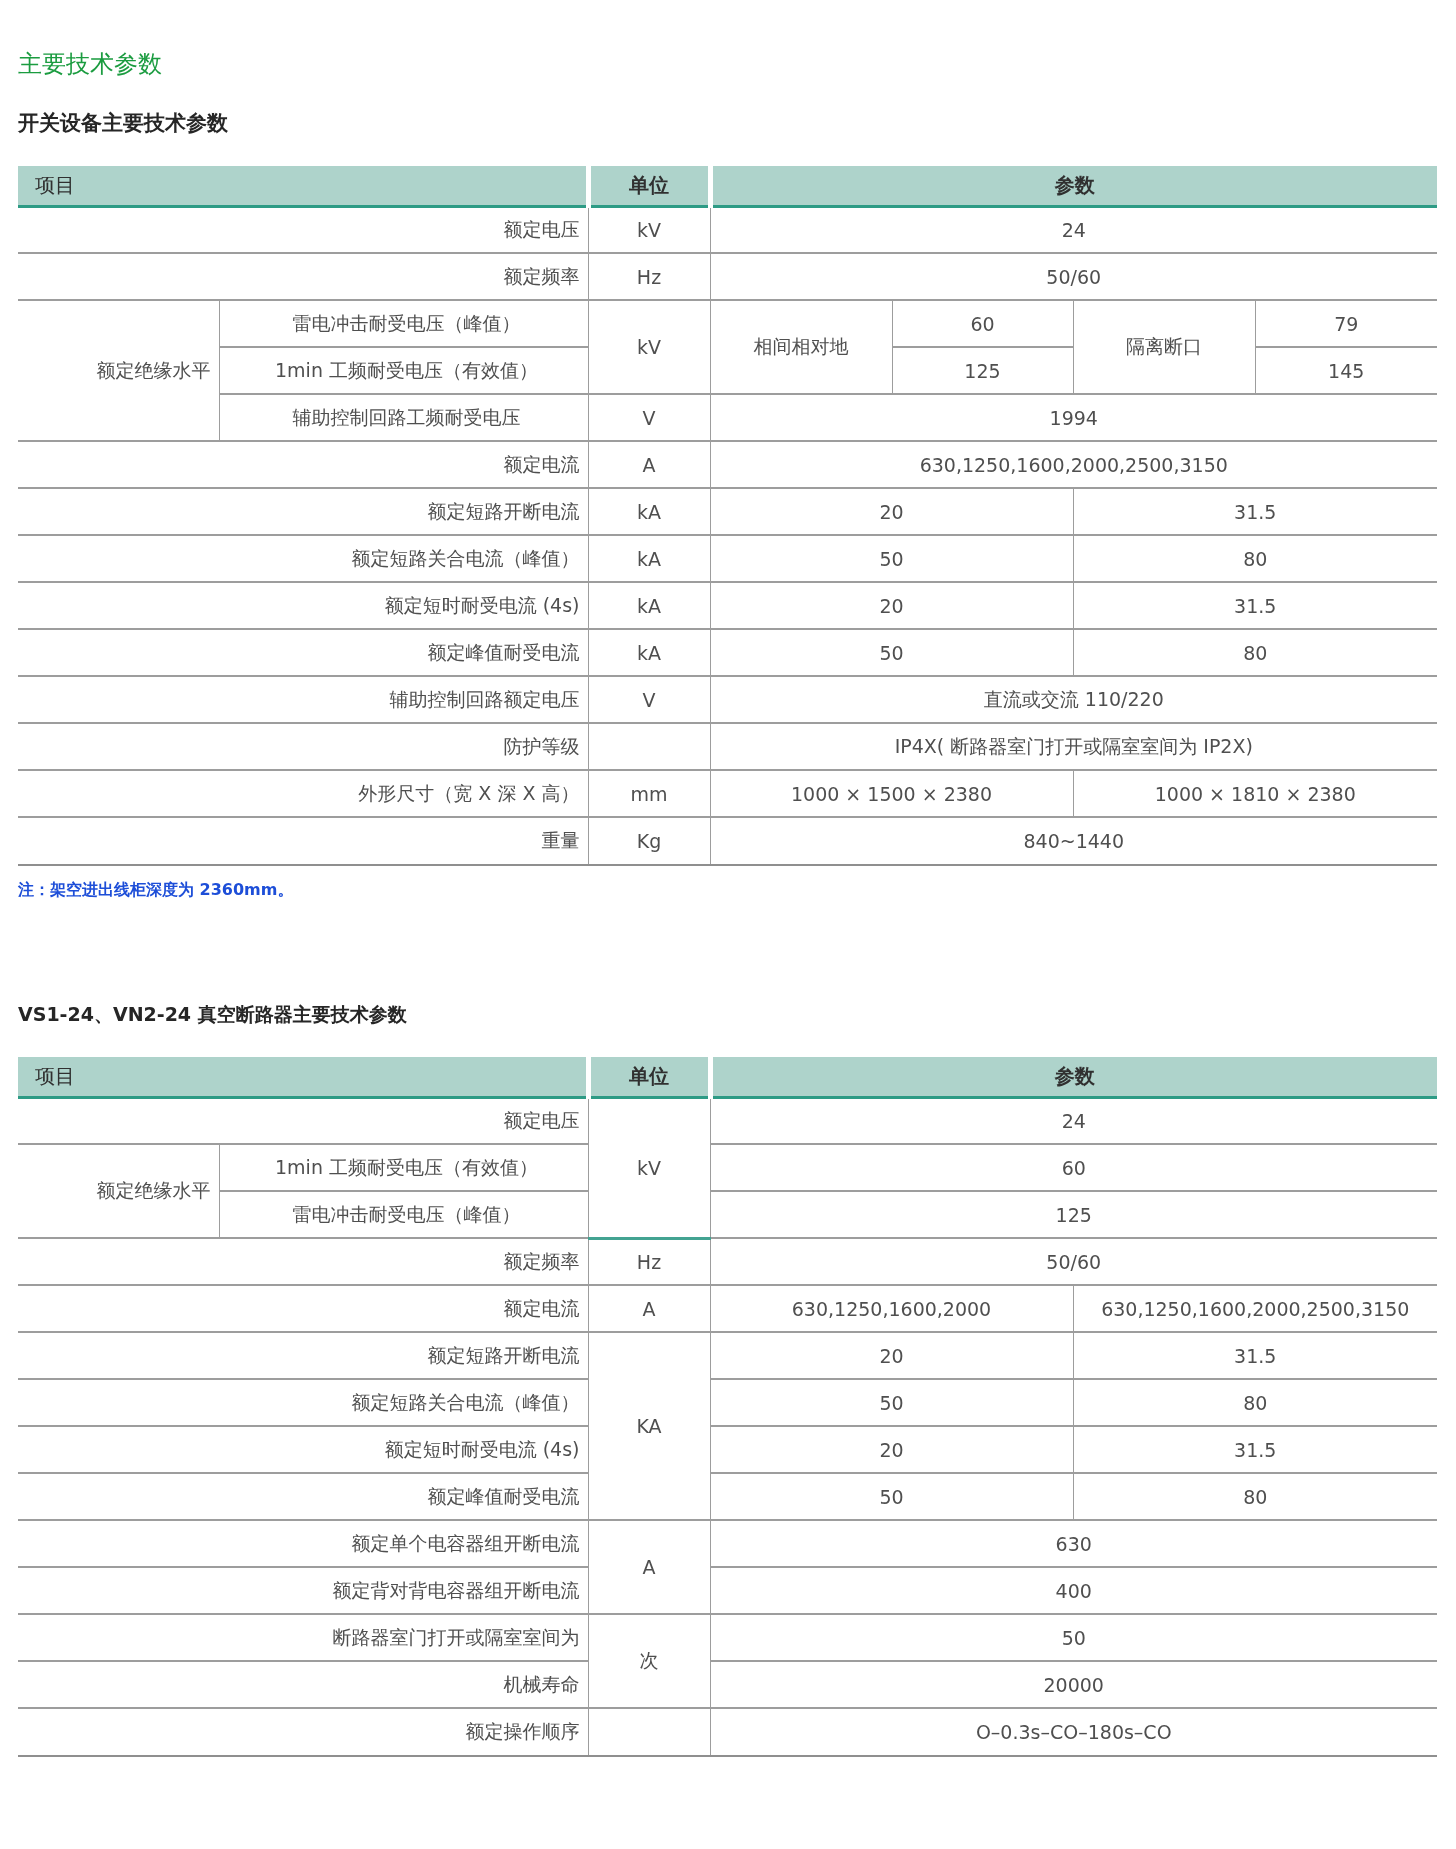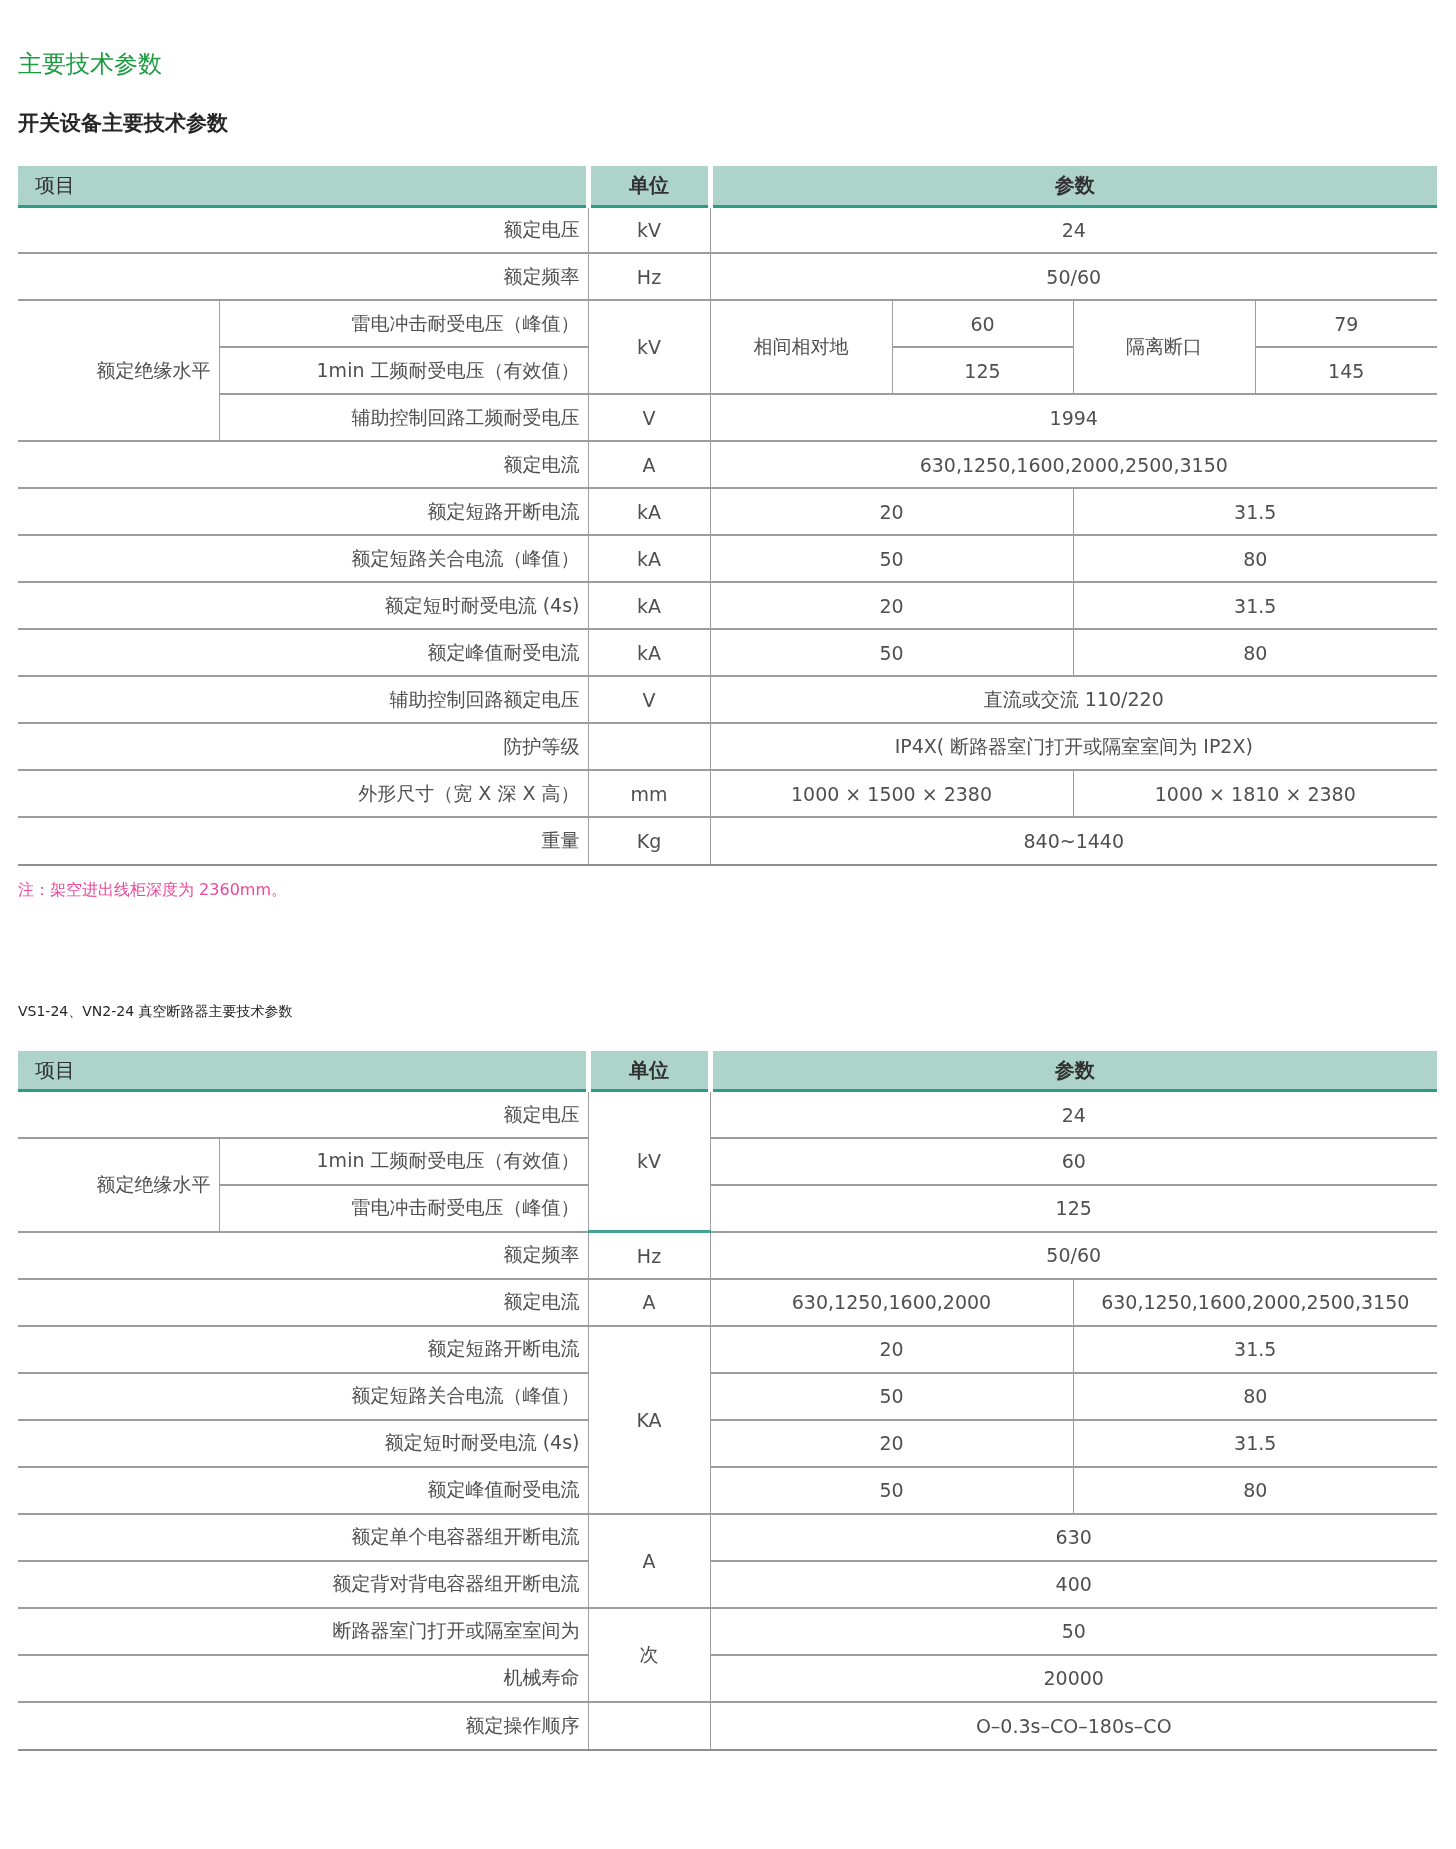--- a/index.html
+++ b/index.html
@@ -36,27 +36,27 @@
   table.spec th:first-child{text-align:left;padding-left:17px;}
   table.spec td{
     border:1px solid #9d9d9d;
     border-top-width:2px;border-bottom-width:2px;
     height:47px;vertical-align:middle;
     font-size:19px;color:#4f4f4f;text-align:center;
     padding:2px 8px;box-sizing:border-box;
     overflow:hidden;white-space:nowrap;
   }
   table.spec td.cell-item{text-align:right;padding-left:17px;}
-  table.spec td.cell-sub{text-align:right;padding-left:14px;}
+  table.spec td.cell-sub{text-align:center;padding-left:14px;}
   table.spec td.teal-top{border-top:3px solid #43a392;}
   .note{
-    font-size:16px;color:#ec4899;margin:13px 0 0 0;line-height:1.4;
+    font-size:16px;color:#1d4ed8;margin:13px 0 0 0;line-height:1.4;font-weight:bold;
   }
   .section2-title{
-    color:#262626;font-size:14px;font-weight:400;
+    color:#262626;font-size:19px;font-weight:700;
     margin:102px 0 12px 0;line-height:1.25;
   }
 </style>
 </head>
 <body>
 
 <div class="page">
 
   <h1 class="main-title">主要技术参数</h1>
 

